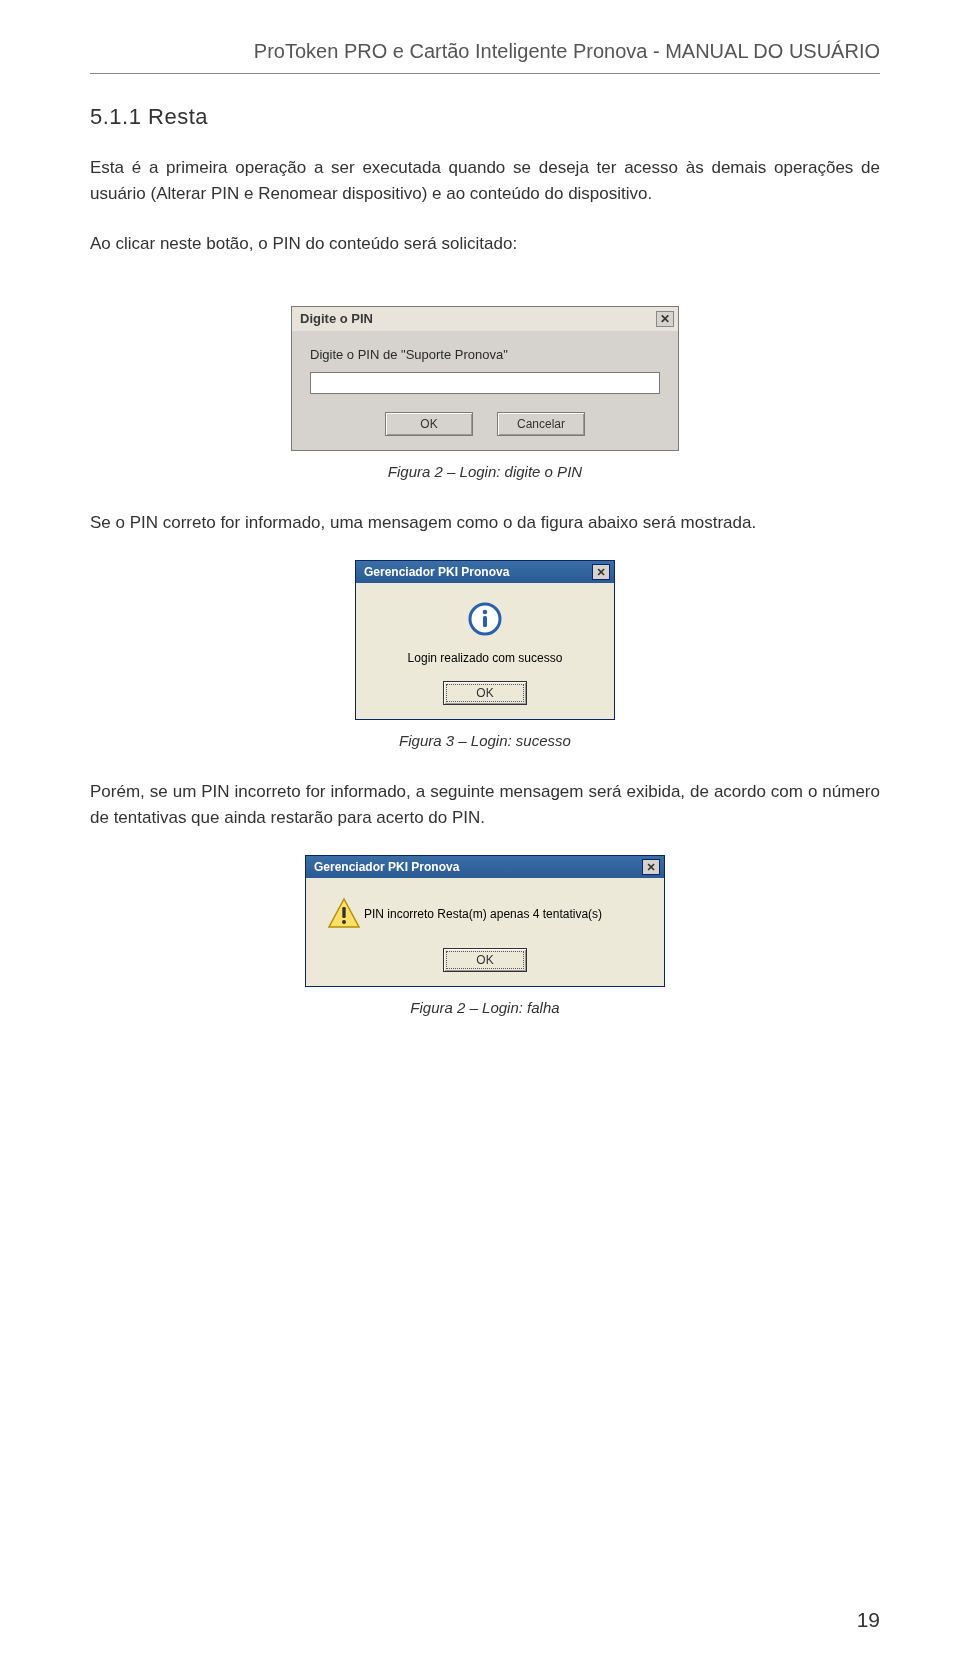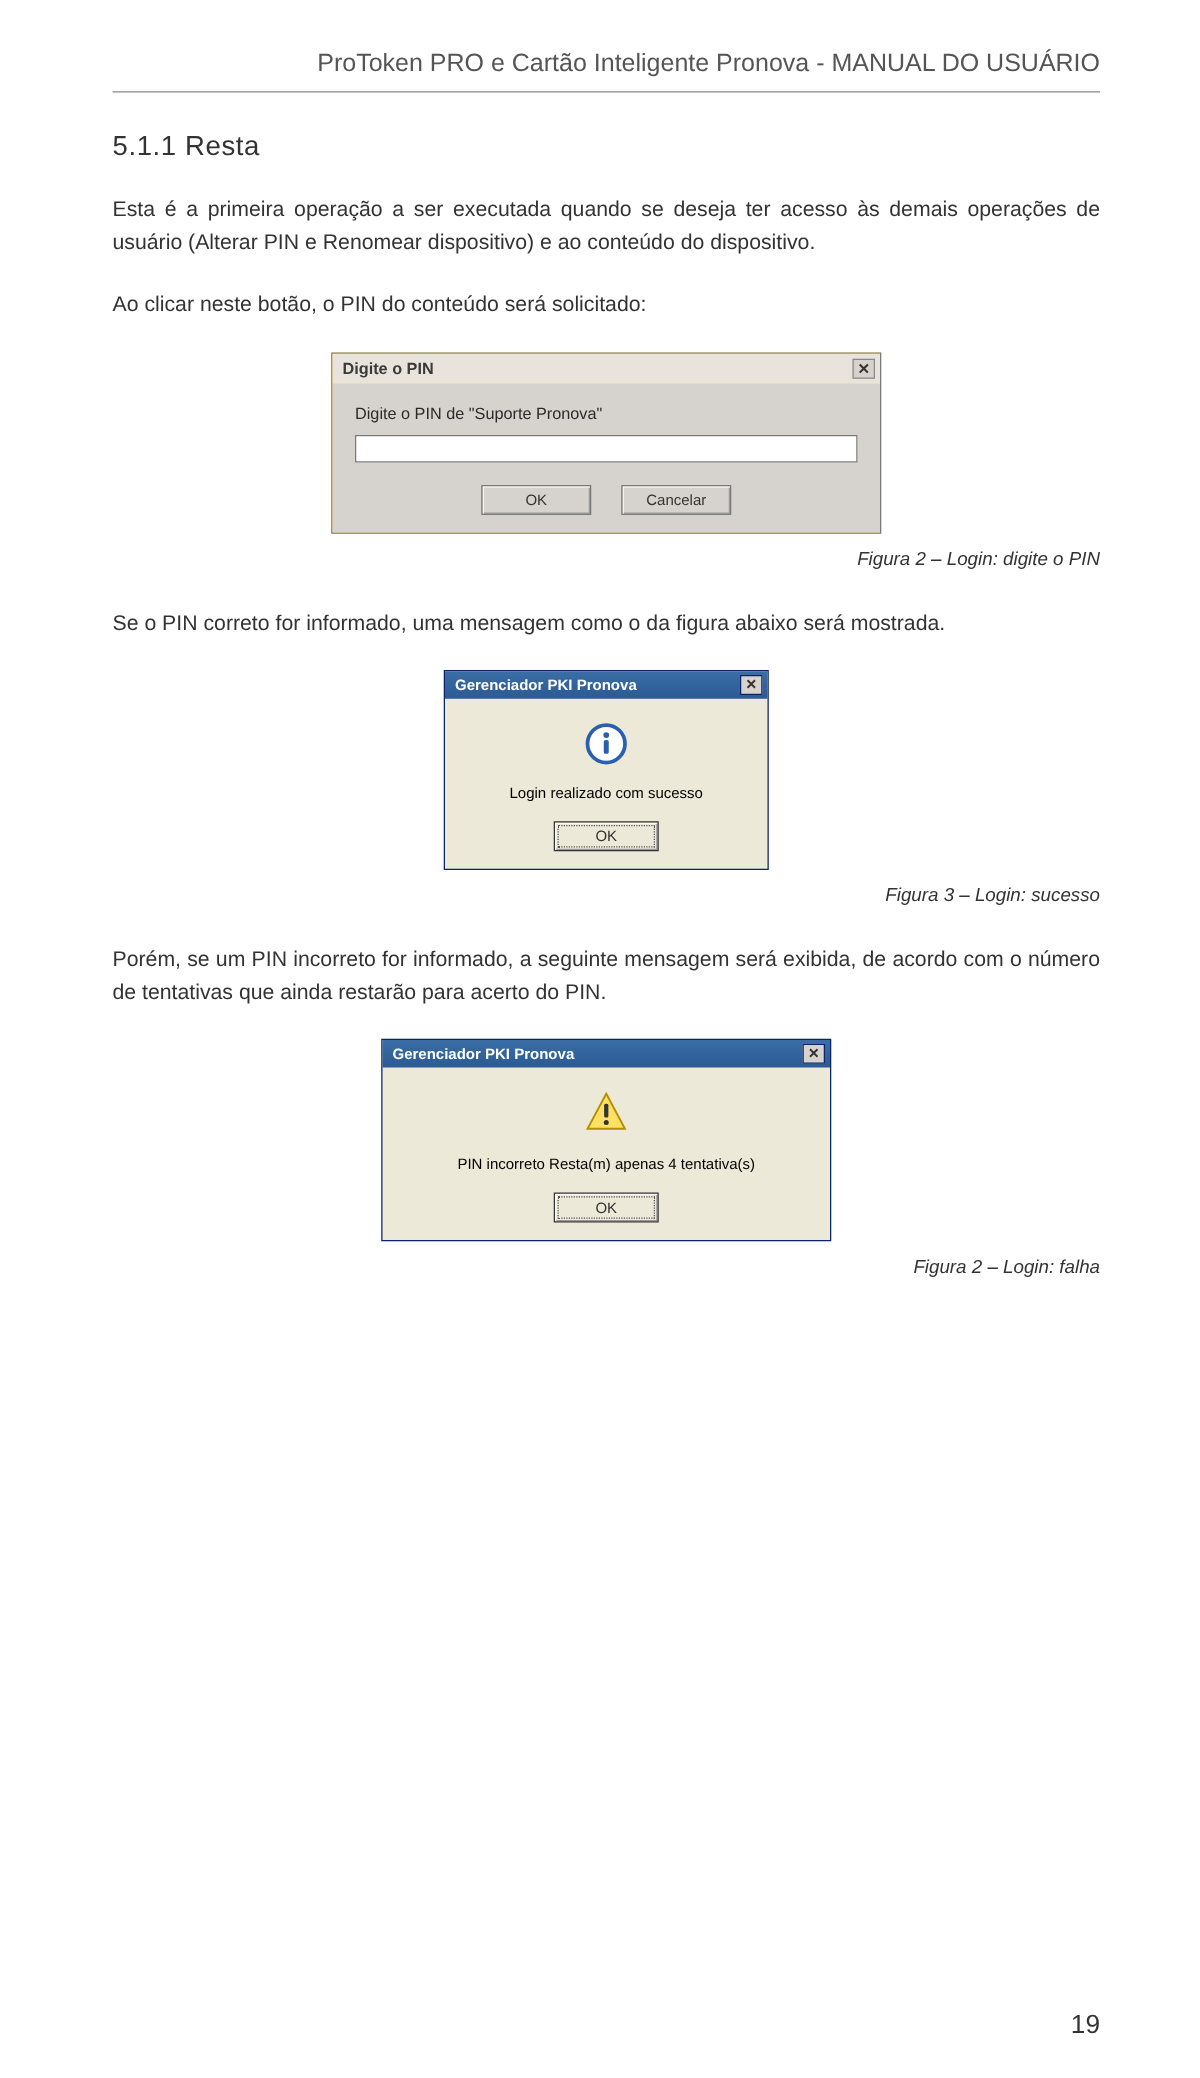--- a/index.html
+++ b/index.html
@@ -36,40 +36,41 @@
   .body-text {
     font-size: 17px;
     line-height: 1.5;
     color: #333;
     font-family: 'Helvetica Neue', Arial, sans-serif;
     font-weight: 300;
     margin-bottom: 25px;
     text-align: justify;
   }
   .figure-caption {
-    text-align: right;
+    text-align: center;
     font-style: italic;
     font-size: 15px;
     color: #333;
     font-family: 'Helvetica Neue', Arial, sans-serif;
     margin: 12px 0 30px 0;
   }
   .dialog-wrapper {
     display: flex;
     justify-content: center;
     margin: 18px 0 10px 0;
   }
 
   
   .dialog1 {
-    width: 440px;
+    width: 388px;
     border: 1px solid #7a7a7a;
-    background: #fde047;
+    background: #c4b5fd;
     font-family: Tahoma, Arial, sans-serif;
     font-size: 13px;
+    margin-top: 24px;
   }
   .dialog1 .titlebar {
     display: flex;
     justify-content: space-between;
     align-items: center;
     background: #e8e4dc;
     padding: 4px 4px 4px 8px;
   }
   .dialog1 .titlebar .title {
     font-weight: bold;
@@ -184,23 +185,22 @@
   .dialog3 {
     width: 360px;
     border: 1px solid #0a246a;
     background: #ece9d8;
     font-family: Tahoma, Arial, sans-serif;
     font-size: 12px;
   }
   .dialog3 .body {
     display: flex;
     align-items: center;
-    gap: 16px;
+    gap: 2px;
     padding: 18px 20px 10px 20px;
-    flex-direction: column;
   }
 
   .page-number {
     position: absolute;
     bottom: 30px;
     right: 80px;
     font-size: 21px;
     color: #333;
     font-family: 'Helvetica Neue', Arial, sans-serif;
   }

